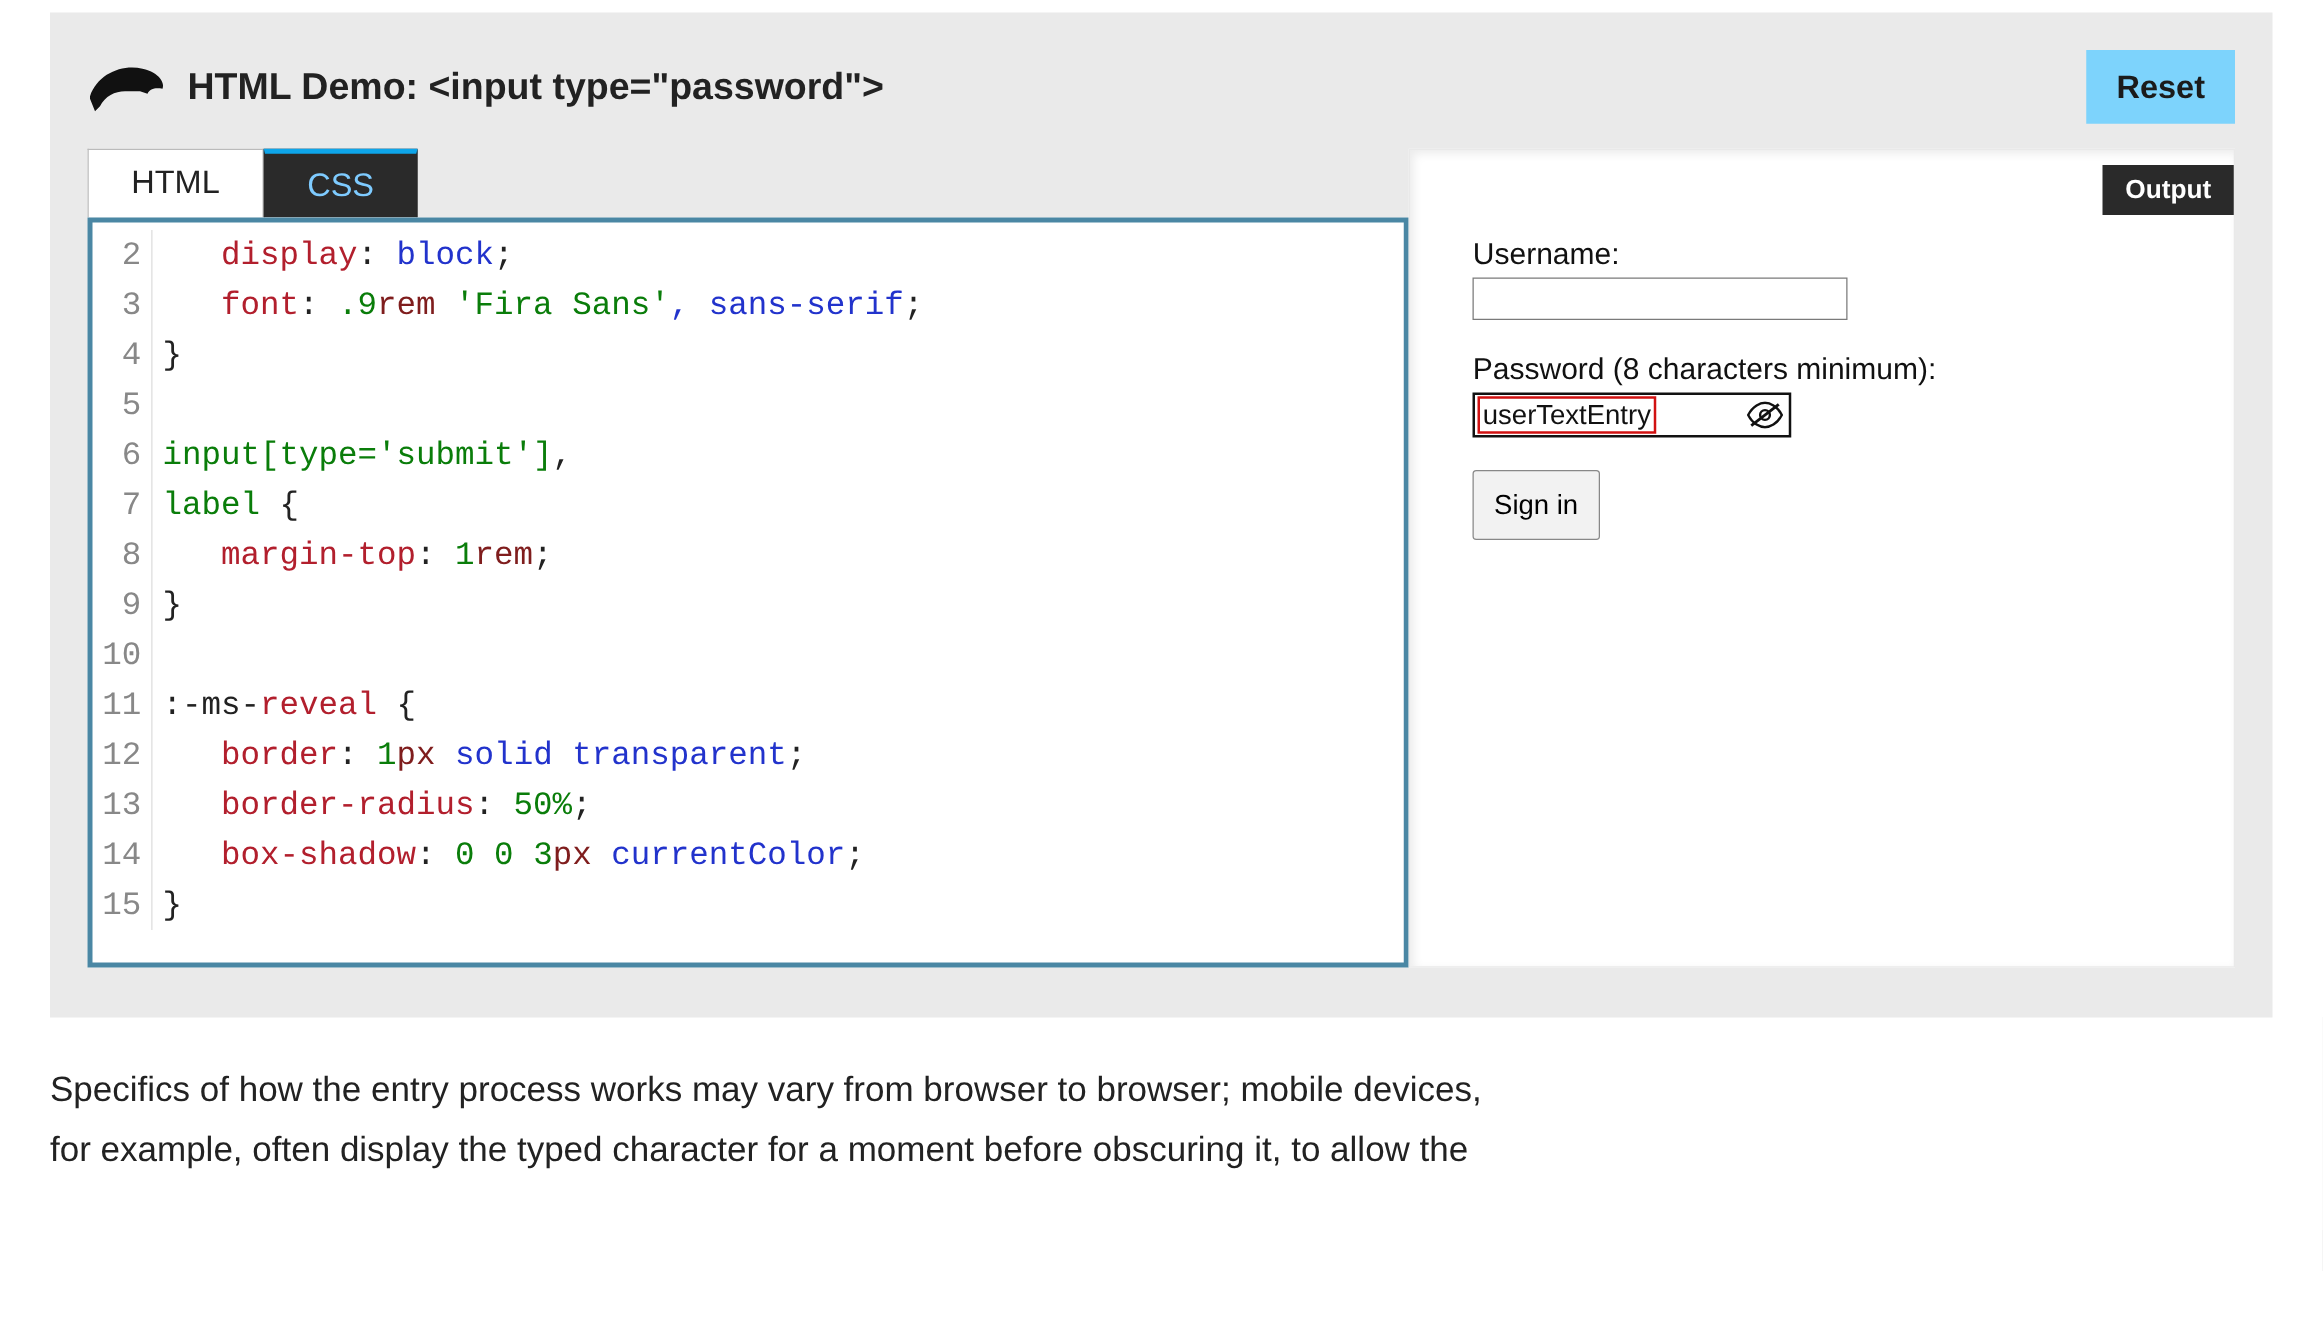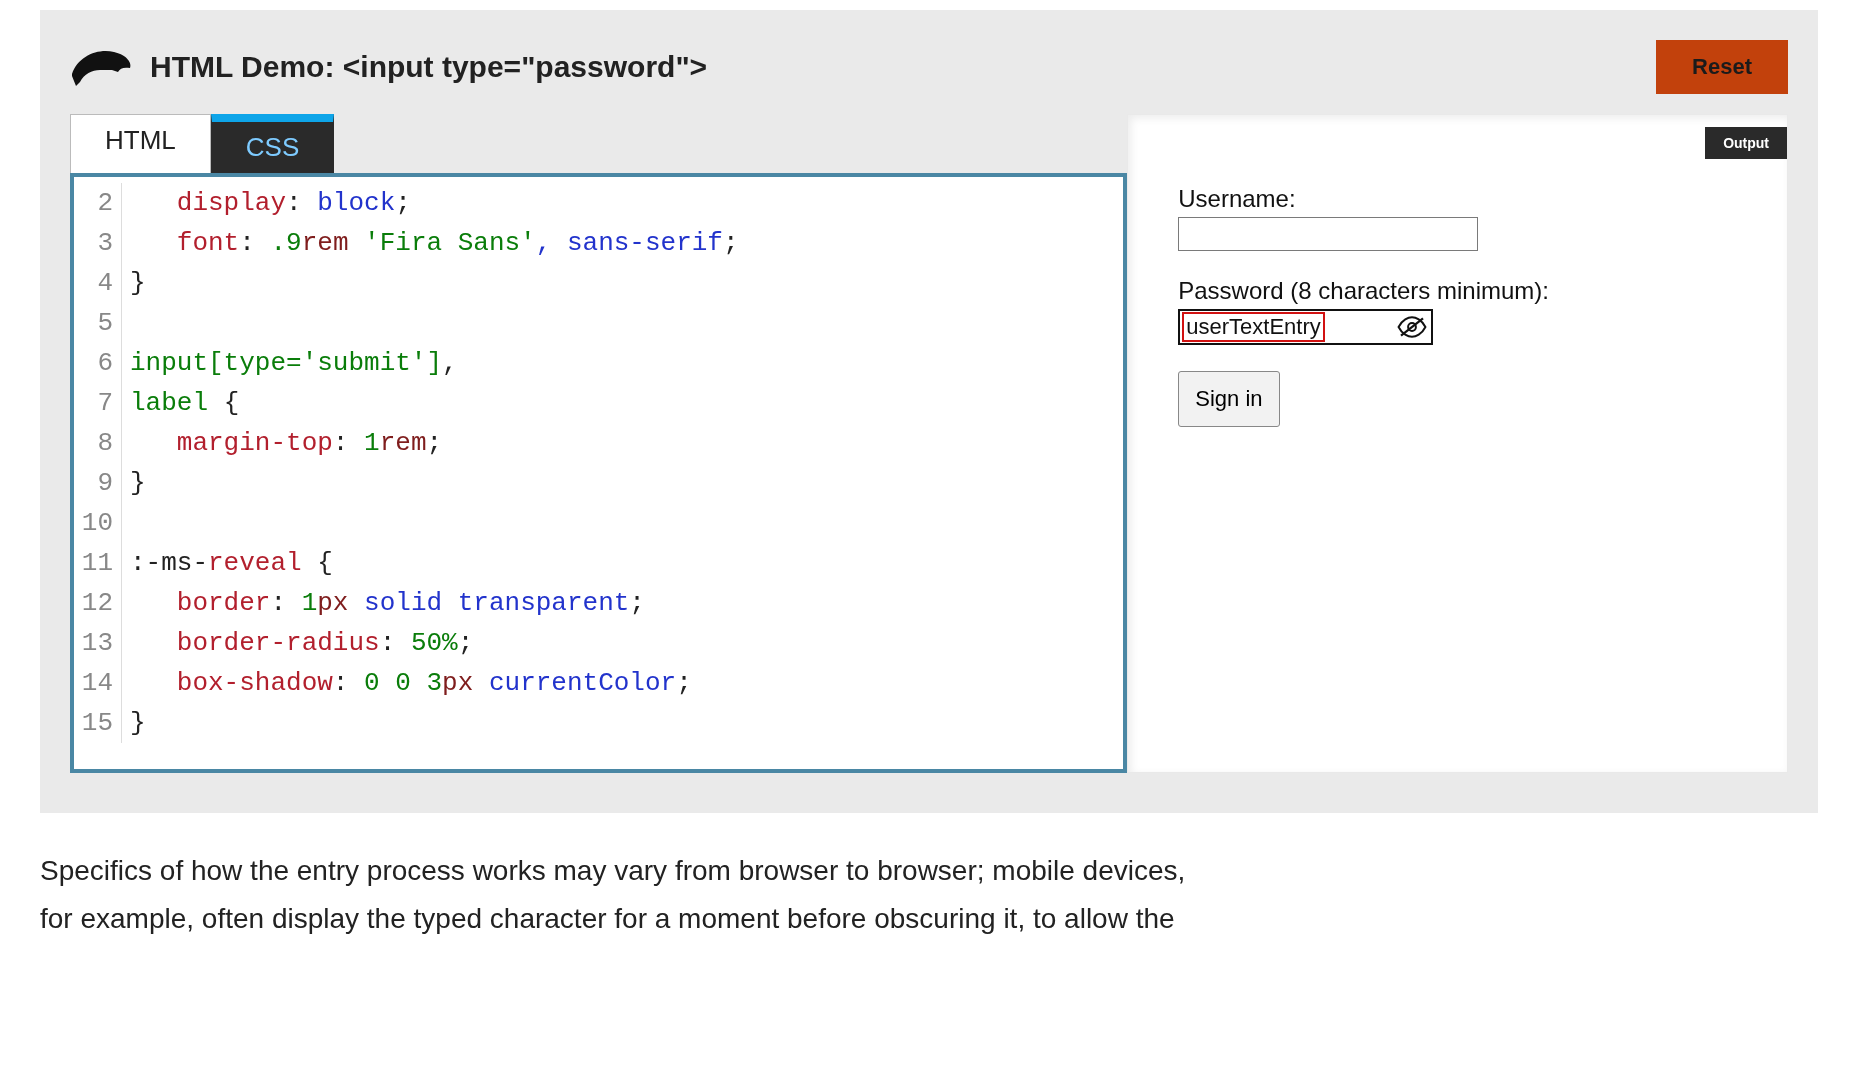--- a/index.html
+++ b/index.html
@@ -36,26 +36,26 @@
   .dino-icon {
     width: 64px;
     height: 42px;
   }
   .demo-title {
     font-size: 30px;
     font-weight: bold;
     color: #222;
   }
   .reset-btn {
-    background: #c2410c;
+    background: #7dd3fc;
     border: none;
-    font-size: 22px;
+    font-size: 26px;
     font-weight: bold;
     color: #1b1b1b;
-    padding: 14px 36px;
+    padding: 14px 24px;
     cursor: pointer;
   }
   .demo-body {
     display: flex;
     align-items: stretch;
   }
   .editor-side {
     flex: 1.6;
     display: flex;
     flex-direction: column;
@@ -68,21 +68,21 @@
     padding: 10px 34px;
     border: 1px solid #bbb;
     border-bottom: none;
     cursor: pointer;
     background: #fff;
     color: #222;
   }
   .tab.active {
     background: #2a2a2a;
     color: #7ecbff;
-    border-top: 8px solid #0ea5e9;
+    border-top: 4px solid #0ea5e9;
     border-left: 1px solid #2a2a2a;
     border-right: 1px solid #2a2a2a;
   }
   .code-panel {
     background: #ffffff;
     border: 4px solid #4a87a4;
     font-family: "Courier New", Consolas, monospace;
     font-size: 26px;
     line-height: 40px;
     padding: 6px 0 12px 0;
@@ -129,21 +129,21 @@
     padding: 70px 50px 30px 50px;
     position: relative;
   }
   .output-badge {
     position: absolute;
     top: 12px;
     right: 0;
     background: #2a2a2a;
     color: #fff;
     font-weight: bold;
-    font-size: 14px;
+    font-size: 21px;
     padding: 8px 18px;
   }
   .form-row { margin-bottom: 26px; }
   .form-label {
     font-size: 24px;
     display: block;
     margin-bottom: 4px;
   }
   .text-input {
     border: 1px solid #7a7a7a;

